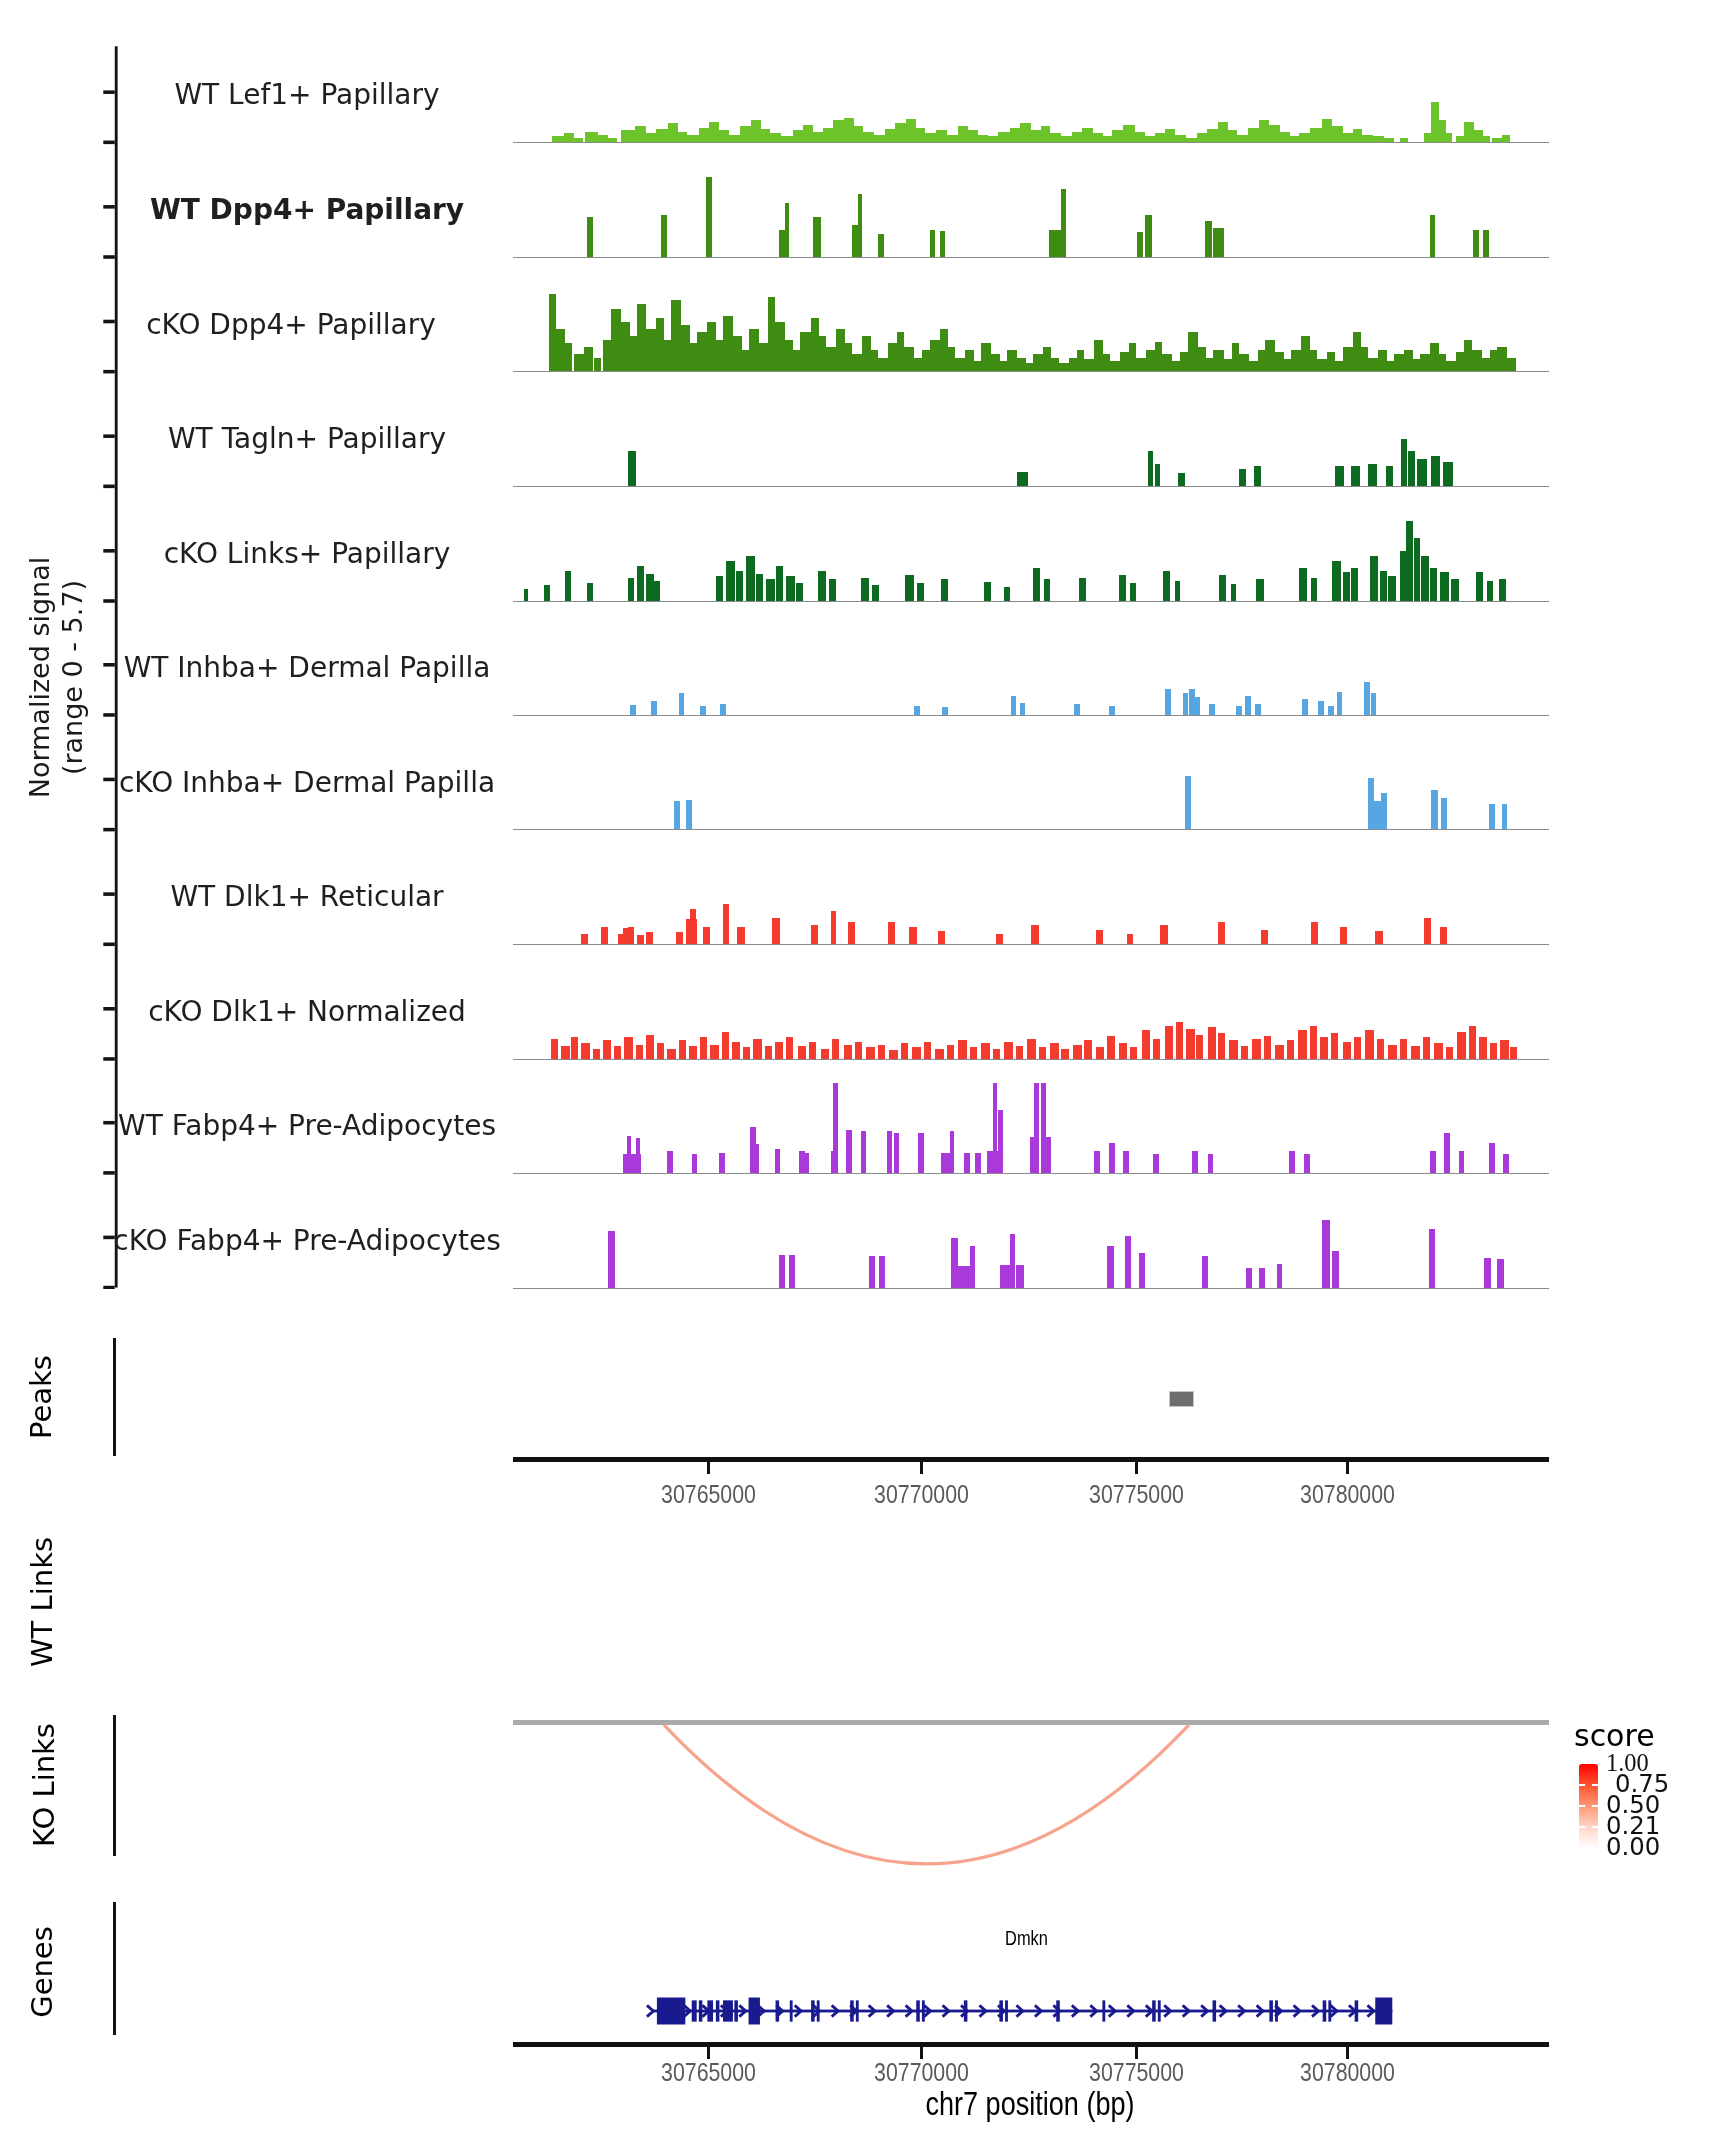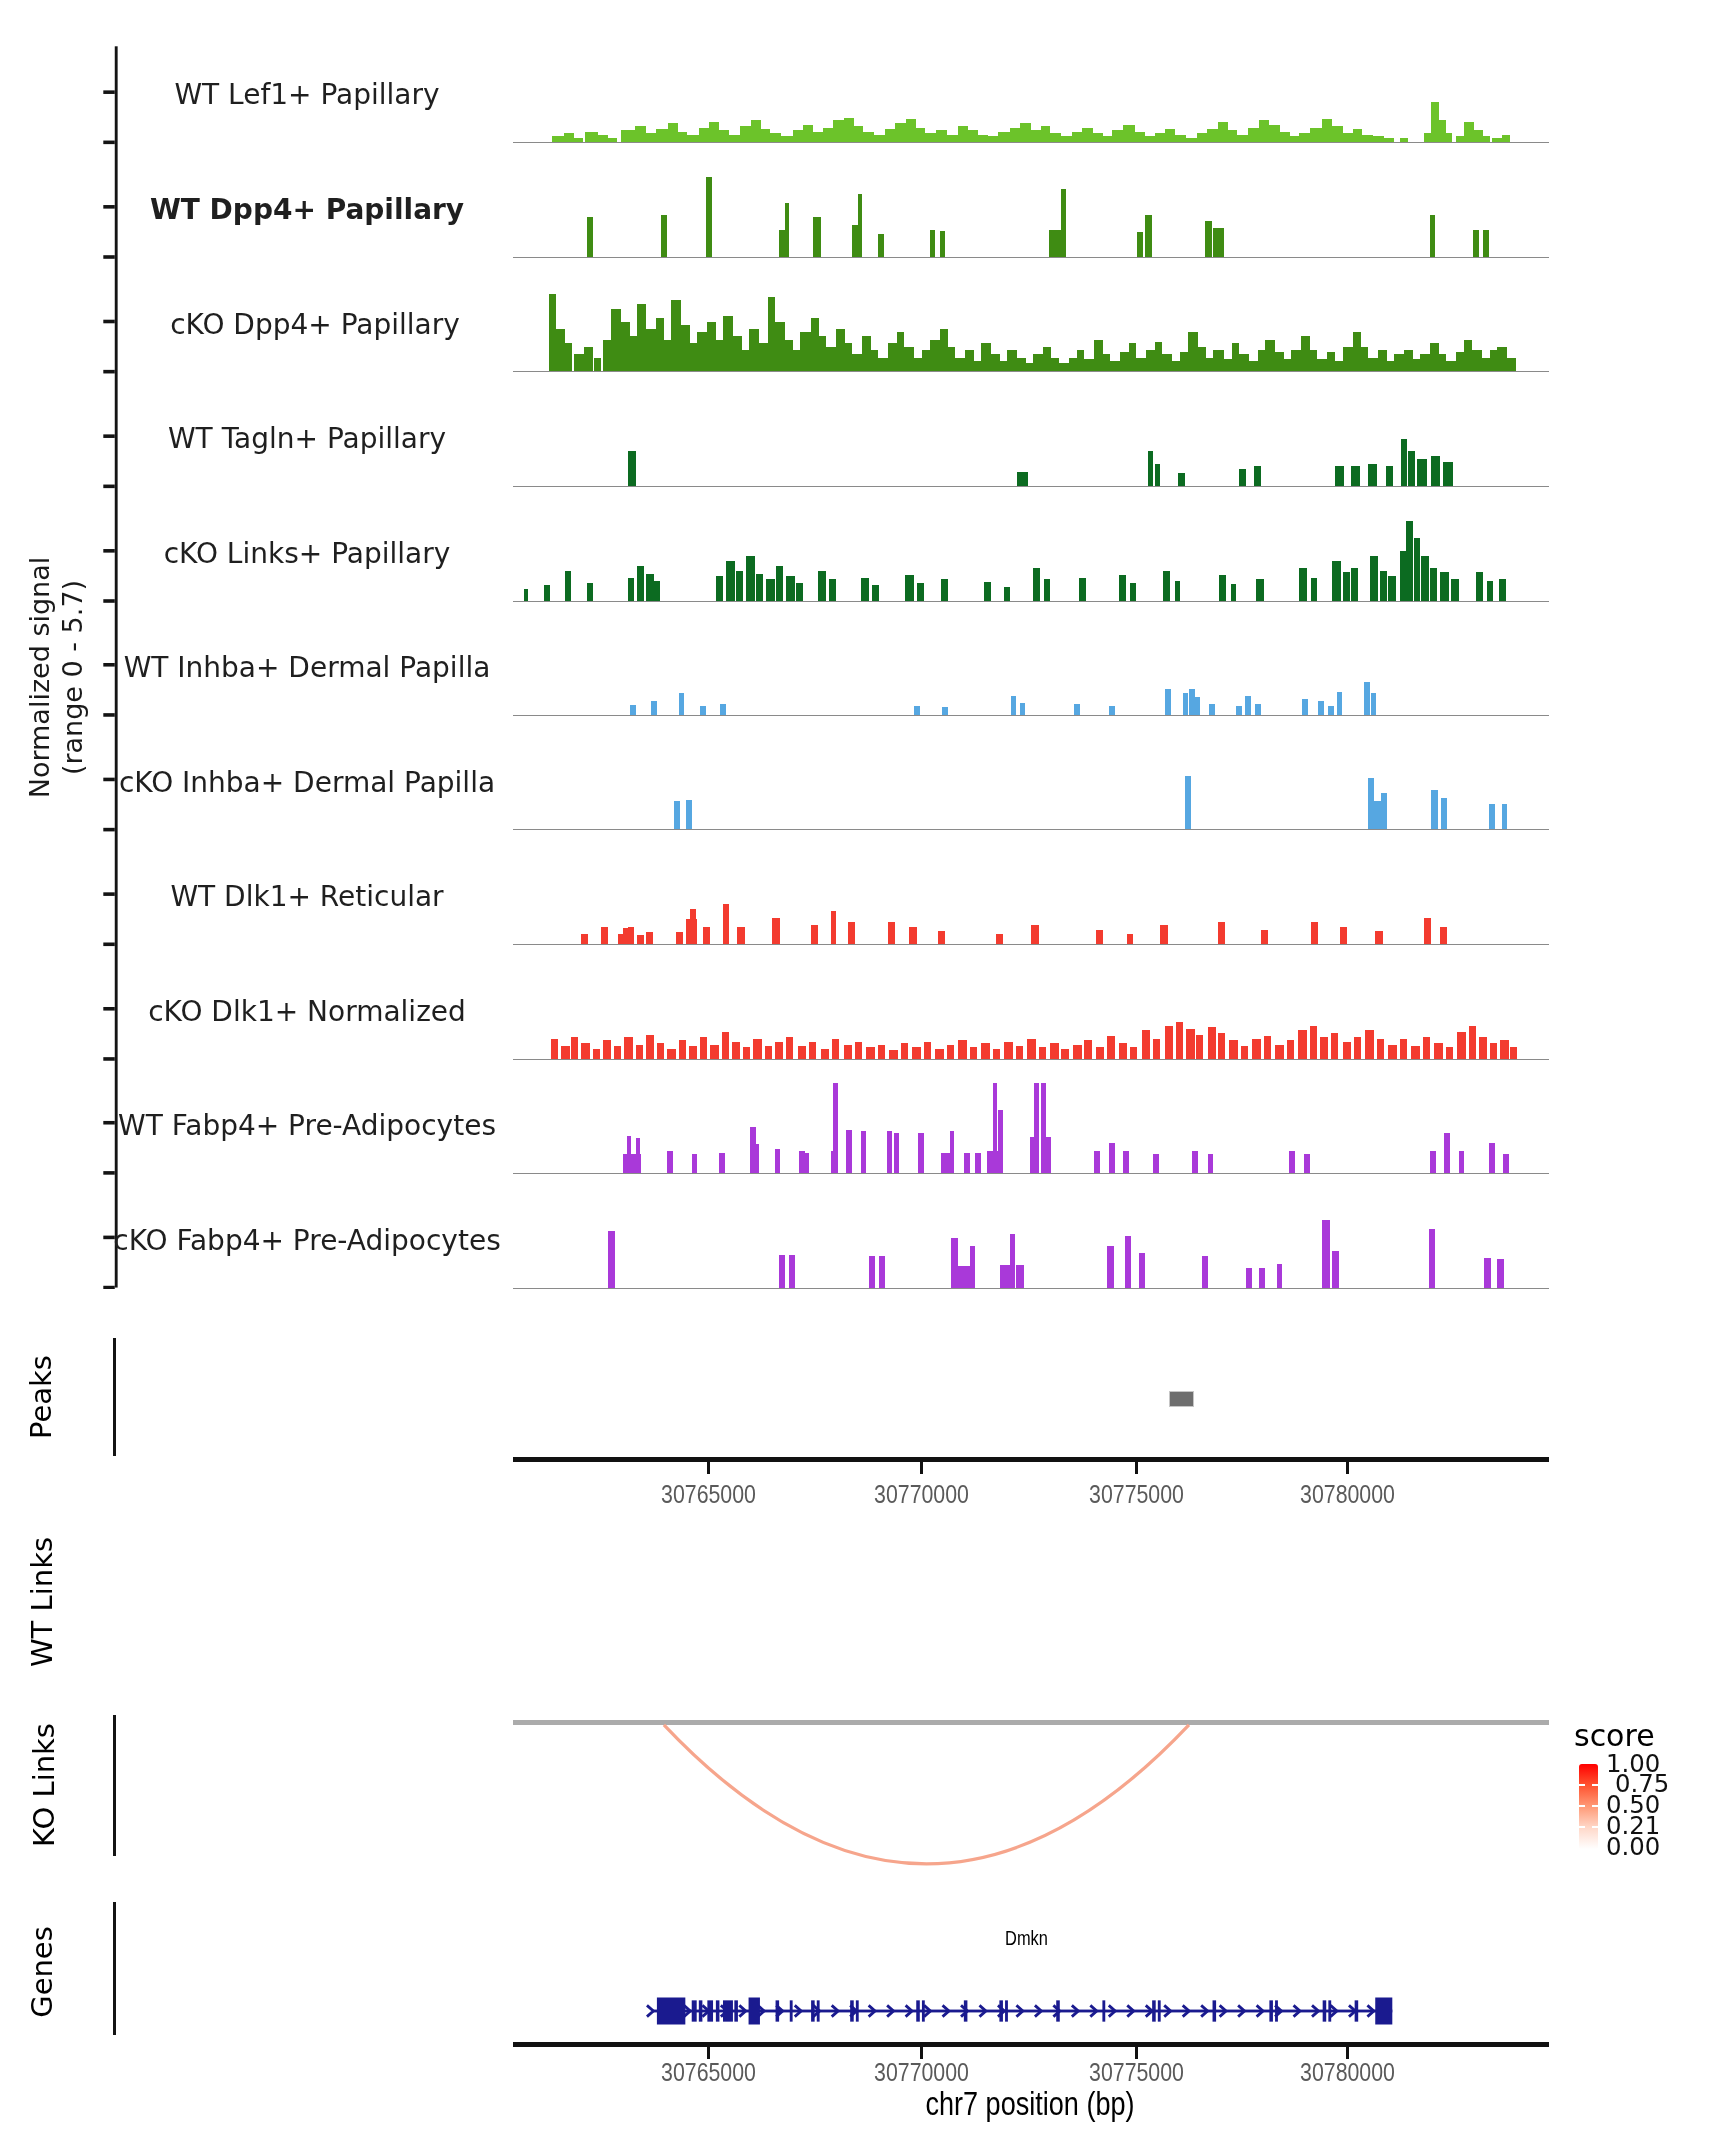--- a/index.html
+++ b/index.html
@@ -49,21 +49,21 @@
   <div style="font-size:30px;color:#000;">score</div>
   <div class="abs" id="score-bar" style="left:5px;top:46px;">
     <div class="abs score-notch" style="left:0;top:20px;"></div>
     <div class="abs score-notch" style="right:0;top:20px;"></div>
     <div class="abs score-notch" style="left:0;top:41px;"></div>
     <div class="abs score-notch" style="right:0;top:41px;"></div>
     <div class="abs score-notch" style="left:0;top:62px;"></div>
     <div class="abs score-notch" style="right:0;top:62px;"></div>
   </div>
   <div id="score-labels" class="abs" style="left:32px;top:32px;">
-      <div class="scorelab" style="position: absolute; left: 0px; top: -1.4px; white-space: nowrap;">1.00</div>
+      <div class="scorelab" style="position: absolute; left: 0px; top: -1.4px; white-space: nowrap; font-family: Liberation Serif, serif;">1.00</div>
       <div class="scorelab" style="position: absolute; left: 9px; top: 19.4px; white-space: nowrap;">0.75</div>
       <div class="scorelab" style="position: absolute; left: 0px; top: 40px; white-space: nowrap;">0.50</div>
       <div class="scorelab" style="position: absolute; left: 0px; top: 61px; white-space: nowrap;">0.21</div>
       <div class="scorelab" style="position: absolute; left: 0px; top: 82px; white-space: nowrap;">0.00</div>
     </div>
 </div>
 
 <div class="abs center num" style="left:919px;top:1927px;width:215px;font-size:20px;color:#000;">Dmkn</div>
 <div class="abs center num" style="left:815px;top:2085px;width:430px;font-size:33px;color:#000;">chr7 position (bp)</div>
 
@@ -207,21 +207,21 @@
       <rect x="765" y="33" width="7" height="95" fill="#3f8c13"></rect>
       <rect x="870" y="93" width="9" height="35" fill="#3f8c13"></rect>
       <rect x="882" y="70" width="9" height="58" fill="#3f8c13"></rect>
       <rect x="965" y="78" width="10" height="50" fill="#3f8c13"></rect>
       <rect x="977" y="88" width="14" height="40" fill="#3f8c13"></rect>
       <rect x="1279" y="70" width="7" height="58" fill="#3f8c13"></rect>
       <rect x="1339" y="90" width="8" height="38" fill="#3f8c13"></rect>
       <rect x="1353" y="90" width="8" height="38" fill="#3f8c13"></rect>
     </svg>
     <div class="abs baseline" style="left: 513px; top: 257px; width: 1036px;"></div>
-    <div class="abs tracklabel center" style="left: 116px; top: 308px; width: 398px;">cKO Dpp4+ Papillary</div>
+    <div class="abs tracklabel center" style="left: 92px; top: 308px; width: 398px;">cKO Dpp4+ Papillary</div>
     <svg width="1036" height="92" viewBox="0 0 1445 128" style="position: absolute; left: 513px; top: 280px; shape-rendering: crispedges;">
       <rect x="50" y="20" width="10" height="108" fill="#3f8c13"></rect>
       <rect x="60" y="68" width="12" height="60" fill="#3f8c13"></rect>
       <rect x="72" y="88" width="10" height="40" fill="#3f8c13"></rect>
       <rect x="85" y="103" width="14" height="25" fill="#3f8c13"></rect>
       <rect x="99" y="93" width="12" height="35" fill="#3f8c13"></rect>
       <rect x="113" y="108" width="10" height="20" fill="#3f8c13"></rect>
       <rect x="125" y="83" width="12" height="45" fill="#3f8c13"></rect>
       <rect x="137" y="40" width="14" height="88" fill="#3f8c13"></rect>
       <rect x="151" y="58" width="12" height="70" fill="#3f8c13"></rect>

